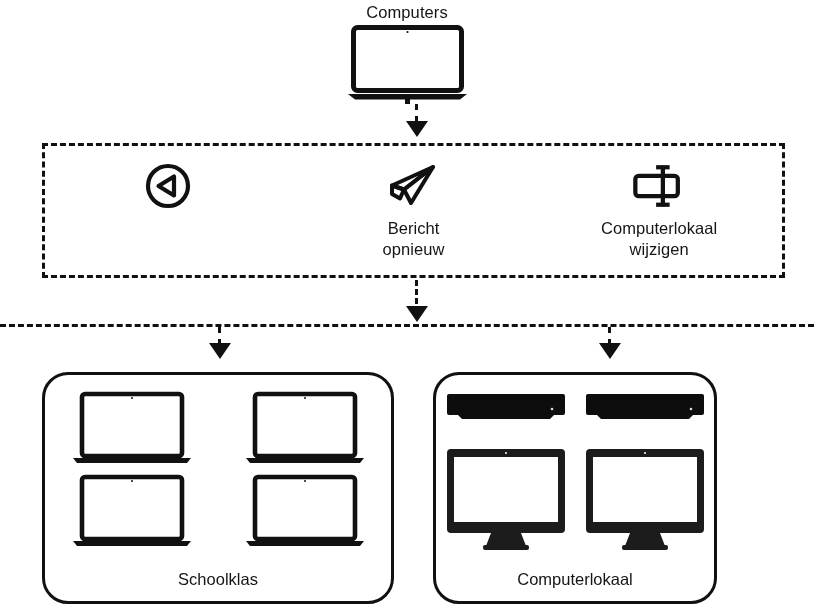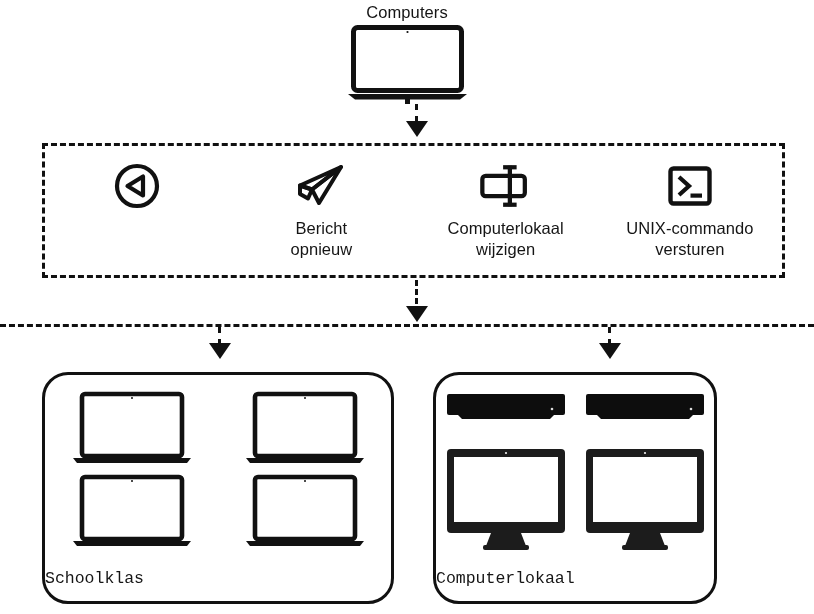--- a/index.html
+++ b/index.html
@@ -105,23 +105,23 @@
     border-radius: 26px;
     box-sizing: border-box;
     background: #ffffff;
   }
   .room-school { left: 42px; top: 372px; width: 352px; height: 232px; }
   .room-lab    { left: 433px; top: 372px; width: 284px; height: 232px; }
   .room-label {
     position: absolute;
     left: 0; right: 0;
     bottom: 12px;
+    text-align: center;
     font-size: 16.5px;
     line-height: 20px;
-    font-family: Liberation Mono, monospace;
   }
 
   .device-grid {
     position: absolute;
     left: 0; right: 0; top: 14px;
     height: 166px;
     display: grid;
     grid-template-columns: 1fr 1fr;
     grid-template-rows: 1fr 1fr;
     align-items: center;
@@ -188,31 +188,20 @@
           <rect x="4.5" y="13.5" width="44" height="21" rx="3.5" ry="3.5" fill="none" stroke="#111111" stroke-width="4.4"></rect>
           <line x1="33" y1="3" x2="33" y2="45" stroke="#111111" stroke-width="4.4"></line>
           <line x1="26" y1="4.6" x2="40" y2="4.6" stroke="#111111" stroke-width="4.4"></line>
           <line x1="26" y1="43.4" x2="40" y2="43.4" stroke="#111111" stroke-width="4.4"></line>
         </svg>
       </div>
       <div class="action-label">Computerlokaal
 wijzigen</div>
     </div>
 
-    <div class="action-item">
-      <div class="action-icon">
-        <svg width="48" height="48" viewBox="0 0 48 48" xmlns="http://www.w3.org/2000/svg">
-          <rect x="4.5" y="6.5" width="39" height="35" rx="3" ry="3" fill="none" stroke="#111111" stroke-width="4.4"></rect>
-          <path d="M13 15 L23 24 L13 33" fill="none" stroke="#111111" stroke-width="4.2" stroke-linecap="butt" stroke-linejoin="miter"></path>
-          <line x1="24.5" y1="33.6" x2="36" y2="33.6" stroke="#111111" stroke-width="4.2"></line>
-        </svg>
-      </div>
-      <div class="action-label">UNIX-commando
-versturen</div>
-    </div>
 
   </div>
 
   <div class="abs arrow-stem arrow-b"></div>
   <div class="abs arrow-head arrow-b-h"></div>
 
   <div class="abs divider"></div>
 
   <div class="abs arrow-stem arrow-c"></div>
   <div class="abs arrow-head arrow-c-h"></div>

